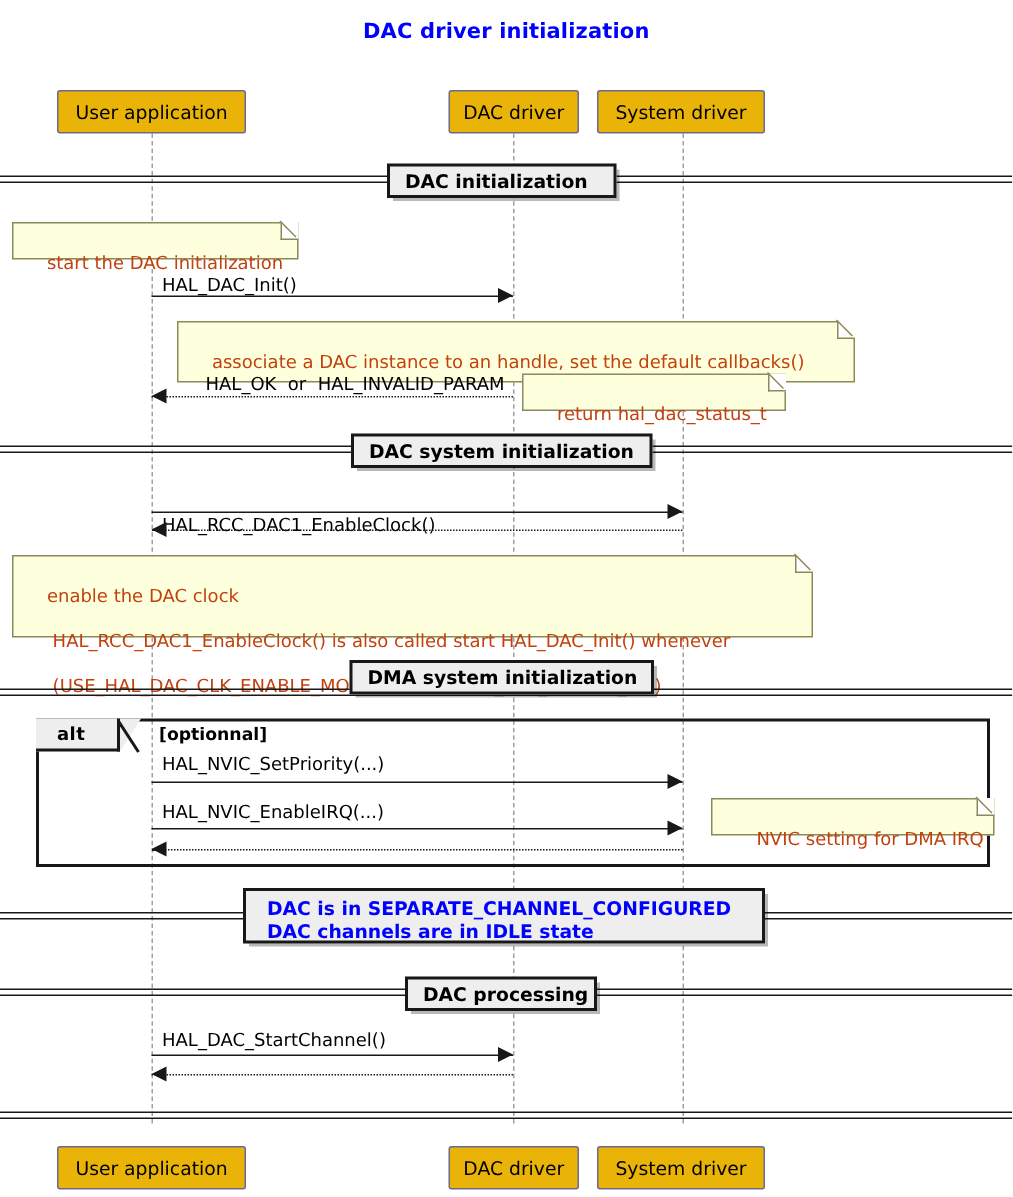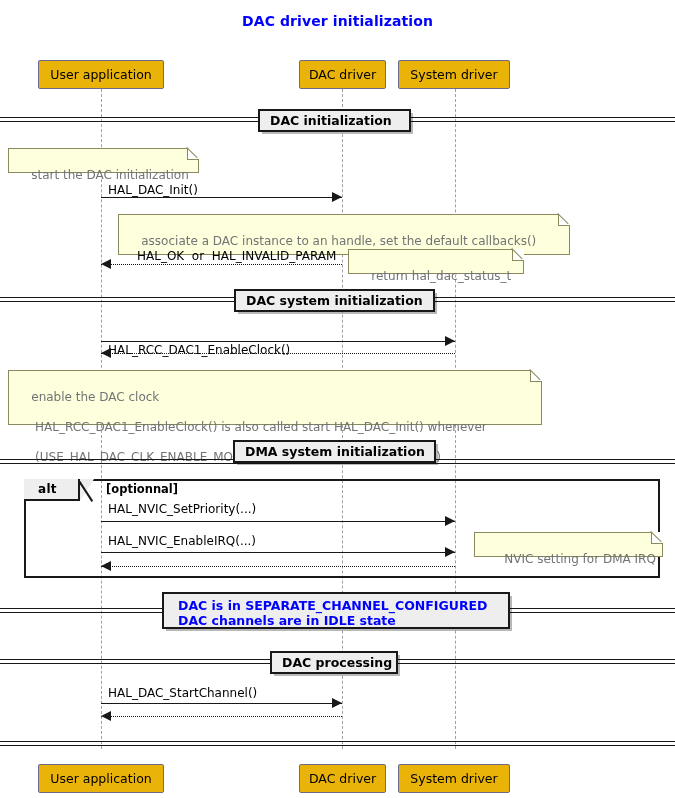--- a/index.html
+++ b/index.html
@@ -88,21 +88,21 @@
     text-align: left;
   }
 
   
   .note {
     position: absolute;
     box-sizing: border-box;
     background: #FEFFDD;
     border: 1px solid #8A8A5C;
     font-size: 12px;
-    color: #737373;
+    color: #c2410c;
     padding: 4px 16px 4px 7px;
     line-height: 15px;
     white-space: pre;
   }
   .note .fold {
     position: absolute;
     top: -1px;
     right: -1px;
     width: 11px;
     height: 11px;

